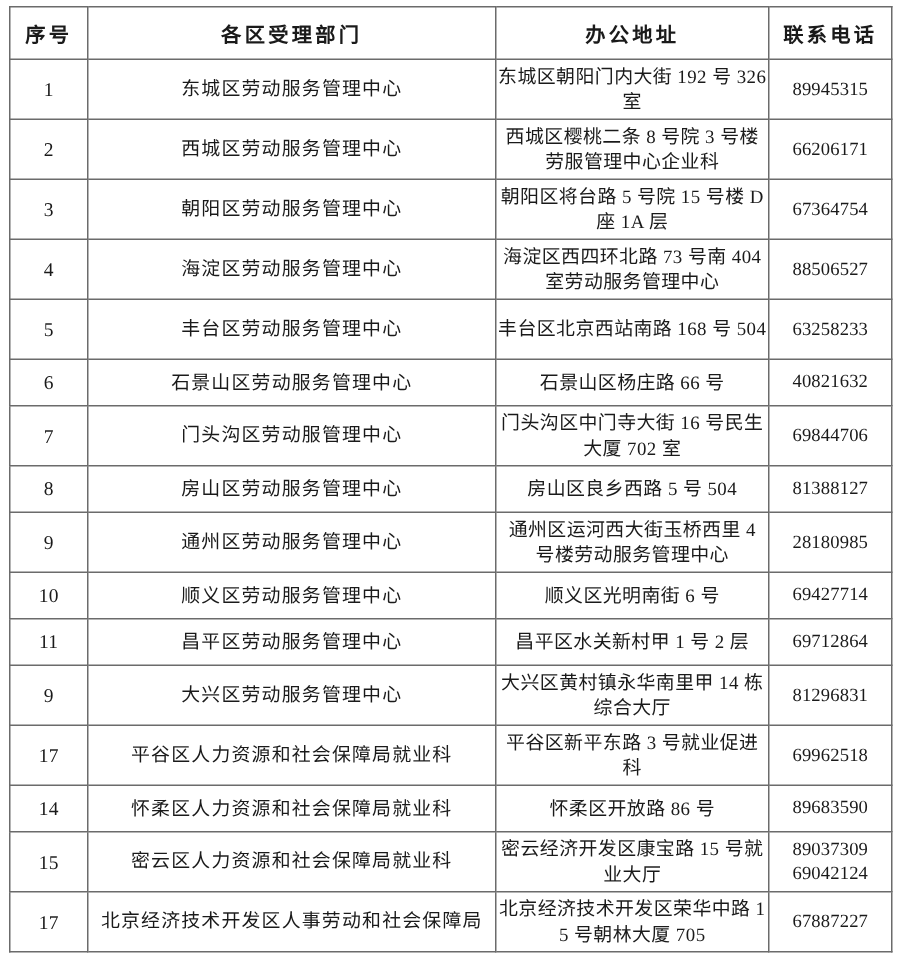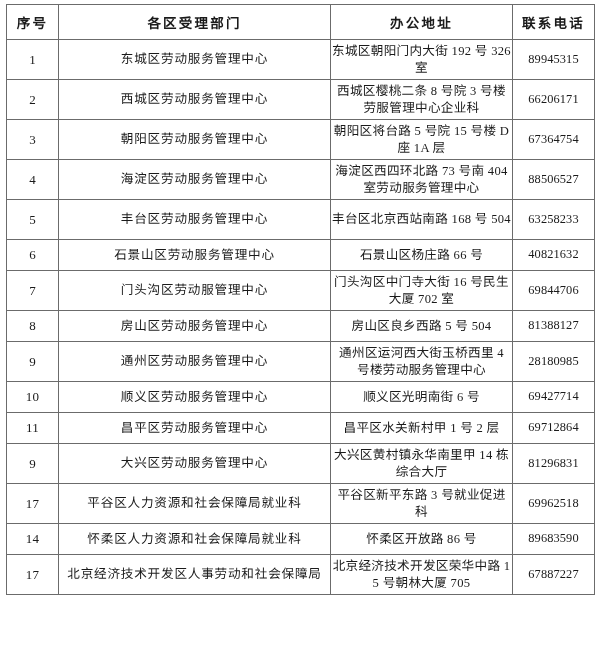--- a/index.html
+++ b/index.html
@@ -210,20 +210,29 @@
         </tr>
         <tr class="row-1l">
           <td class="seq">14</td>
           <td class="dept">怀柔区人力资源和社会保障局就业科</td>
           <td class="addr">怀柔区开放路 86 号</td>
           <td class="phone">
             <span class="tel-line">89683590</span>
           </td>
         </tr>
         <tr class="row-2l">
+          <td class="seq">15</td>
+          <td class="dept">密云区人力资源和社会保障局就业科</td>
+          <td class="addr">密云经济开发区康宝路 15 号就业大厅</td>
+          <td class="phone">
+            <span class="tel-line">89037309</span>
+            <span class="tel-line">69042124</span>
+          </td>
+        </tr>
+        <tr class="row-2l">
           <td class="seq">17</td>
           <td class="dept">北京经济技术开发区人事劳动和社会保障局</td>
           <td class="addr">北京经济技术开发区荣华中路 15 号朝林大厦 705</td>
           <td class="phone">
             <span class="tel-line">67887227</span>
           </td>
         </tr>
       </tbody>
   </table>
 </div>

